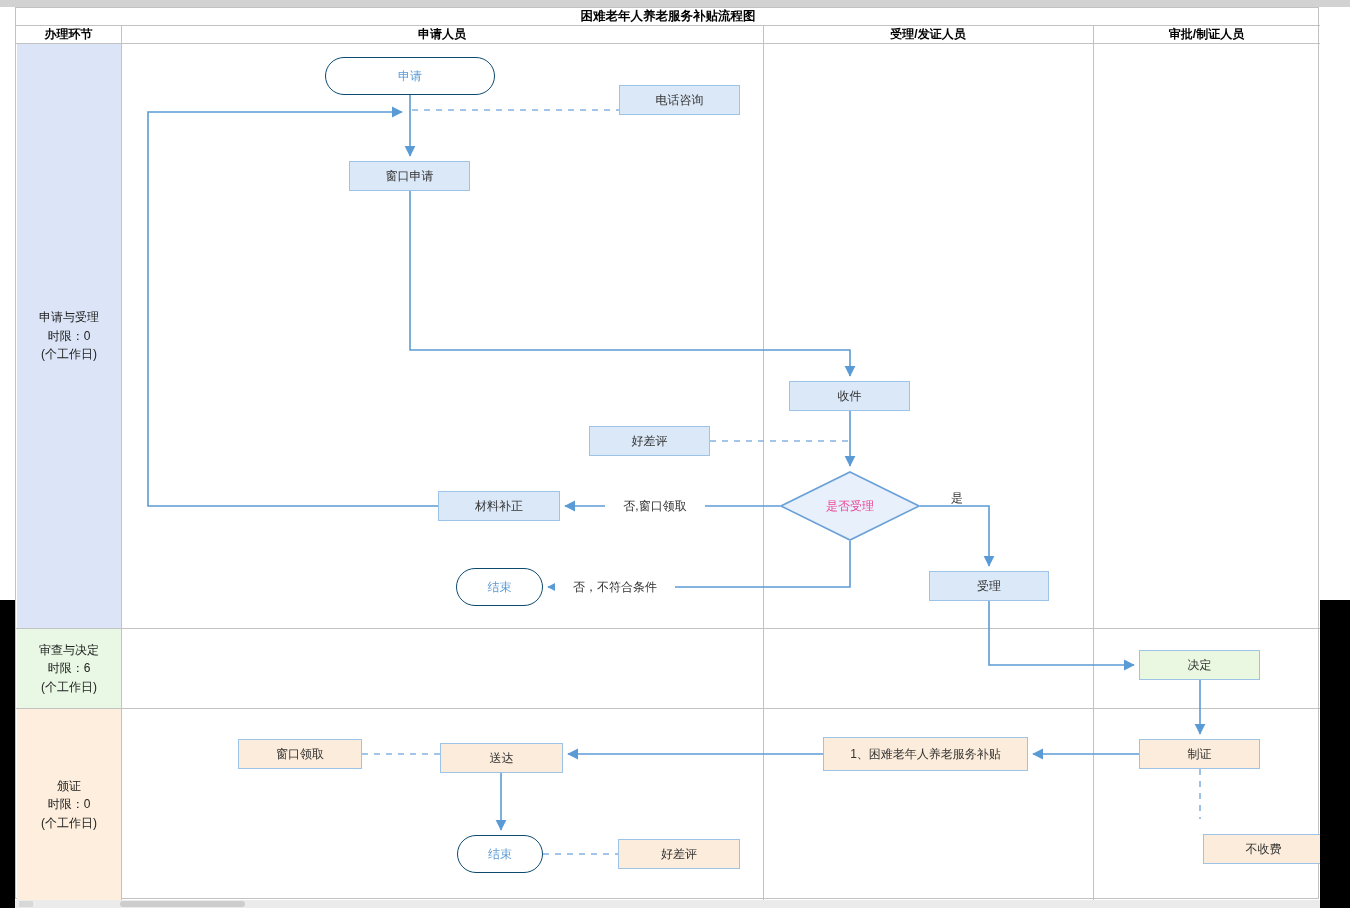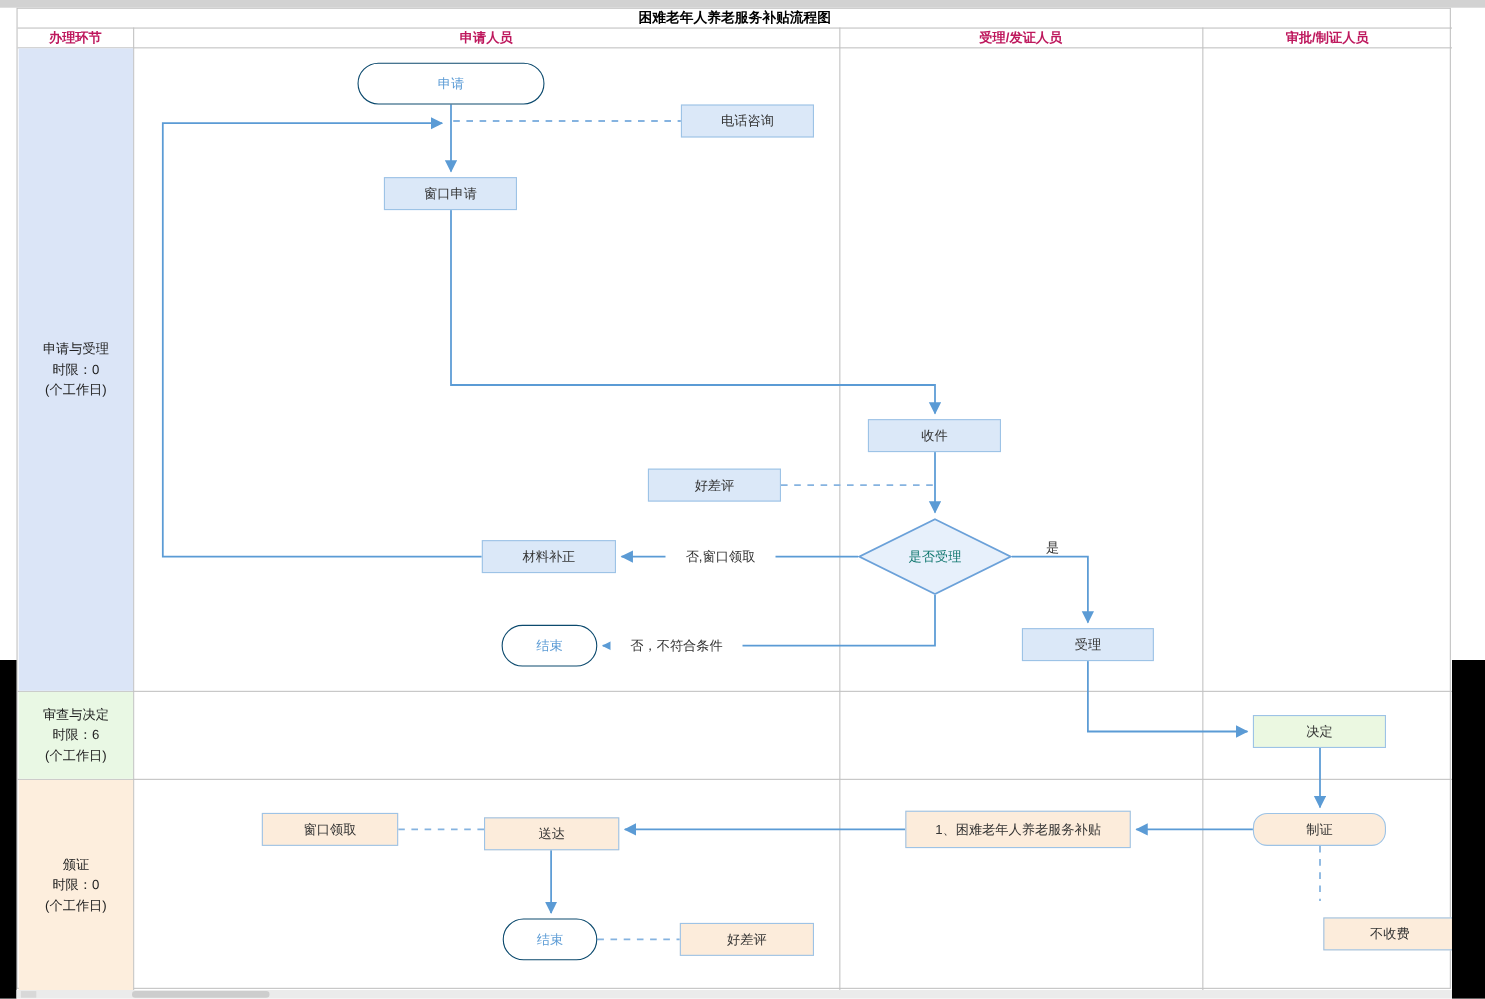--- a/index.html
+++ b/index.html
@@ -20,39 +20,39 @@
   #page { left:15px; top:7px; width:1305px; height:893px; background:#fff; }
   #table-frame { left:0; top:0; width:1304px; height:892px; border:1px solid #c2c2c2; background:#fff; }
 
   .hline { background:#c2c2c2; height:1px; }
   .vline { background:#c2c2c2; width:1px; }
 
   #row-title { left:0; top:0; width:1304px; height:17px; display:flex; align-items:center; justify-content:center; }
   .title-text { font-size:12.5px; font-weight:bold; color:#000; }
 
   .head-cell { top:18px; height:17px; display:flex; align-items:center; justify-content:center;
-    font-size:12px; font-weight:bold; color:#be185d; }
+    font-size:12px; font-weight:bold; color:#000000; }
 
   .lane-cell { left:1px; width:104px; display:flex; align-items:center; justify-content:center;
     text-align:center; font-size:12px; color:#222; line-height:1.55; white-space:pre-line; }
 
   
   .node { display:flex; align-items:center; justify-content:center; text-align:center;
     font-size:12px; color:#333; border:1px solid #9dc3e6; }
   .blue   { background:#dbe8f8; }
   .green  { background:#ebf8e1; }
   .peach  { background:#fcecdb; }
   .stadium { background:#fff; border:1px solid #0c4a6e; border-radius:19px; color:#5b9bd5; }
 
   .edge-label { font-size:12px; color:#333; text-align:center; background:#fff; line-height:16px; }
   .edge-label.nobg { background:transparent; }
 
   #diamond-wrap { left:765px; top:464px; width:140px; height:70px; }
   #diamond-label { position:absolute; left:0; top:0; width:140px; height:70px;
-    display:flex; align-items:center; justify-content:center; font-size:12px; color:#0f766e; }
+    display:flex; align-items:center; justify-content:center; font-size:12px; color:#ec4899; }
 
   #connectors { left:0; top:0; width:1305px; height:893px; pointer-events:none; }
 </style>
 </head>
 <body>
 
 <div id="viewport">
 
   <div id="page" class="abs">
     <div id="table-frame" class="abs">
@@ -108,39 +108,39 @@
       <g stroke="#85b3e0" stroke-width="1.6" fill="none" stroke-dasharray="6 6">
         <path d="M397,103 H604"></path>
         <path d="M695,434 H835"></path>
         <path d="M1185,762 V812"></path>
         <path d="M425,747 H347"></path>
         <path d="M528,847 H603"></path>
       </g>
     </svg>
 
     <div class="abs node stadium" style="left:310px;top:50px;width:170px;height:38px;">申请</div>
-    <div class="abs node blue" style="left:604px;top:88px;width:121px;height:30px;">电话咨询</div>
+    <div class="abs node blue" style="left:604px;top:78px;width:121px;height:30px;">电话咨询</div>
     <div class="abs node blue" style="left:334px;top:154px;width:121px;height:30px;">窗口申请</div>
     <div class="abs node blue" style="left:774px;top:374px;width:121px;height:30px;">收件</div>
     <div class="abs node blue" style="left:574px;top:419px;width:121px;height:30px;">好差评</div>
 
     <div id="diamond-wrap" class="abs">
       <svg width="140" height="70" viewBox="0 0 140 70">
         <polygon points="70,1 139,35 70,69 1,35" fill="#e7f0fb" stroke="#6ba1d9" stroke-width="1.6"></polygon>
       </svg>
       <div id="diamond-label">是否受理</div>
     </div>
 
     <div class="abs node blue" style="left:423px;top:484px;width:122px;height:30px;">材料补正</div>
     <div class="abs node stadium" style="left:441px;top:561px;width:87px;height:38px;">结束</div>
     <div class="abs node blue" style="left:914px;top:564px;width:120px;height:30px;">受理</div>
 
     <div class="abs node green" style="left:1124px;top:643px;width:121px;height:30px;">决定</div>
 
-    <div class="abs node peach" style="left:1124px;top:732px;width:121px;height:30px;border-radius:13px;">制证</div>
+    <div class="abs node peach" style="left:1124px;top:732px;width:121px;height:30px;">制证</div>
     <div class="abs node peach" style="left:1188px;top:812px;width:121px;height:30px;margin-top:15px;">不收费</div>
     <div class="abs node peach" style="left:808px;top:730px;width:205px;height:34px;">1、困难老年人养老服务补贴</div>
     <div class="abs node peach" style="left:425px;top:736px;width:123px;height:30px;">送达</div>
     <div class="abs node peach" style="left:223px;top:732px;width:124px;height:30px;">窗口领取</div>
     <div class="abs node stadium" style="left:442px;top:828px;width:86px;height:38px;">结束</div>
     <div class="abs node peach" style="left:603px;top:832px;width:122px;height:30px;">好差评</div>
 
     <div class="abs edge-label" style="left:590px;top:491px;width:100px;">否,窗口领取</div>
     <div class="abs edge-label" style="left:540px;top:572px;width:120px;">否，不符合条件</div>
     <div class="abs edge-label nobg" style="left:932px;top:483px;width:20px;">是</div>

